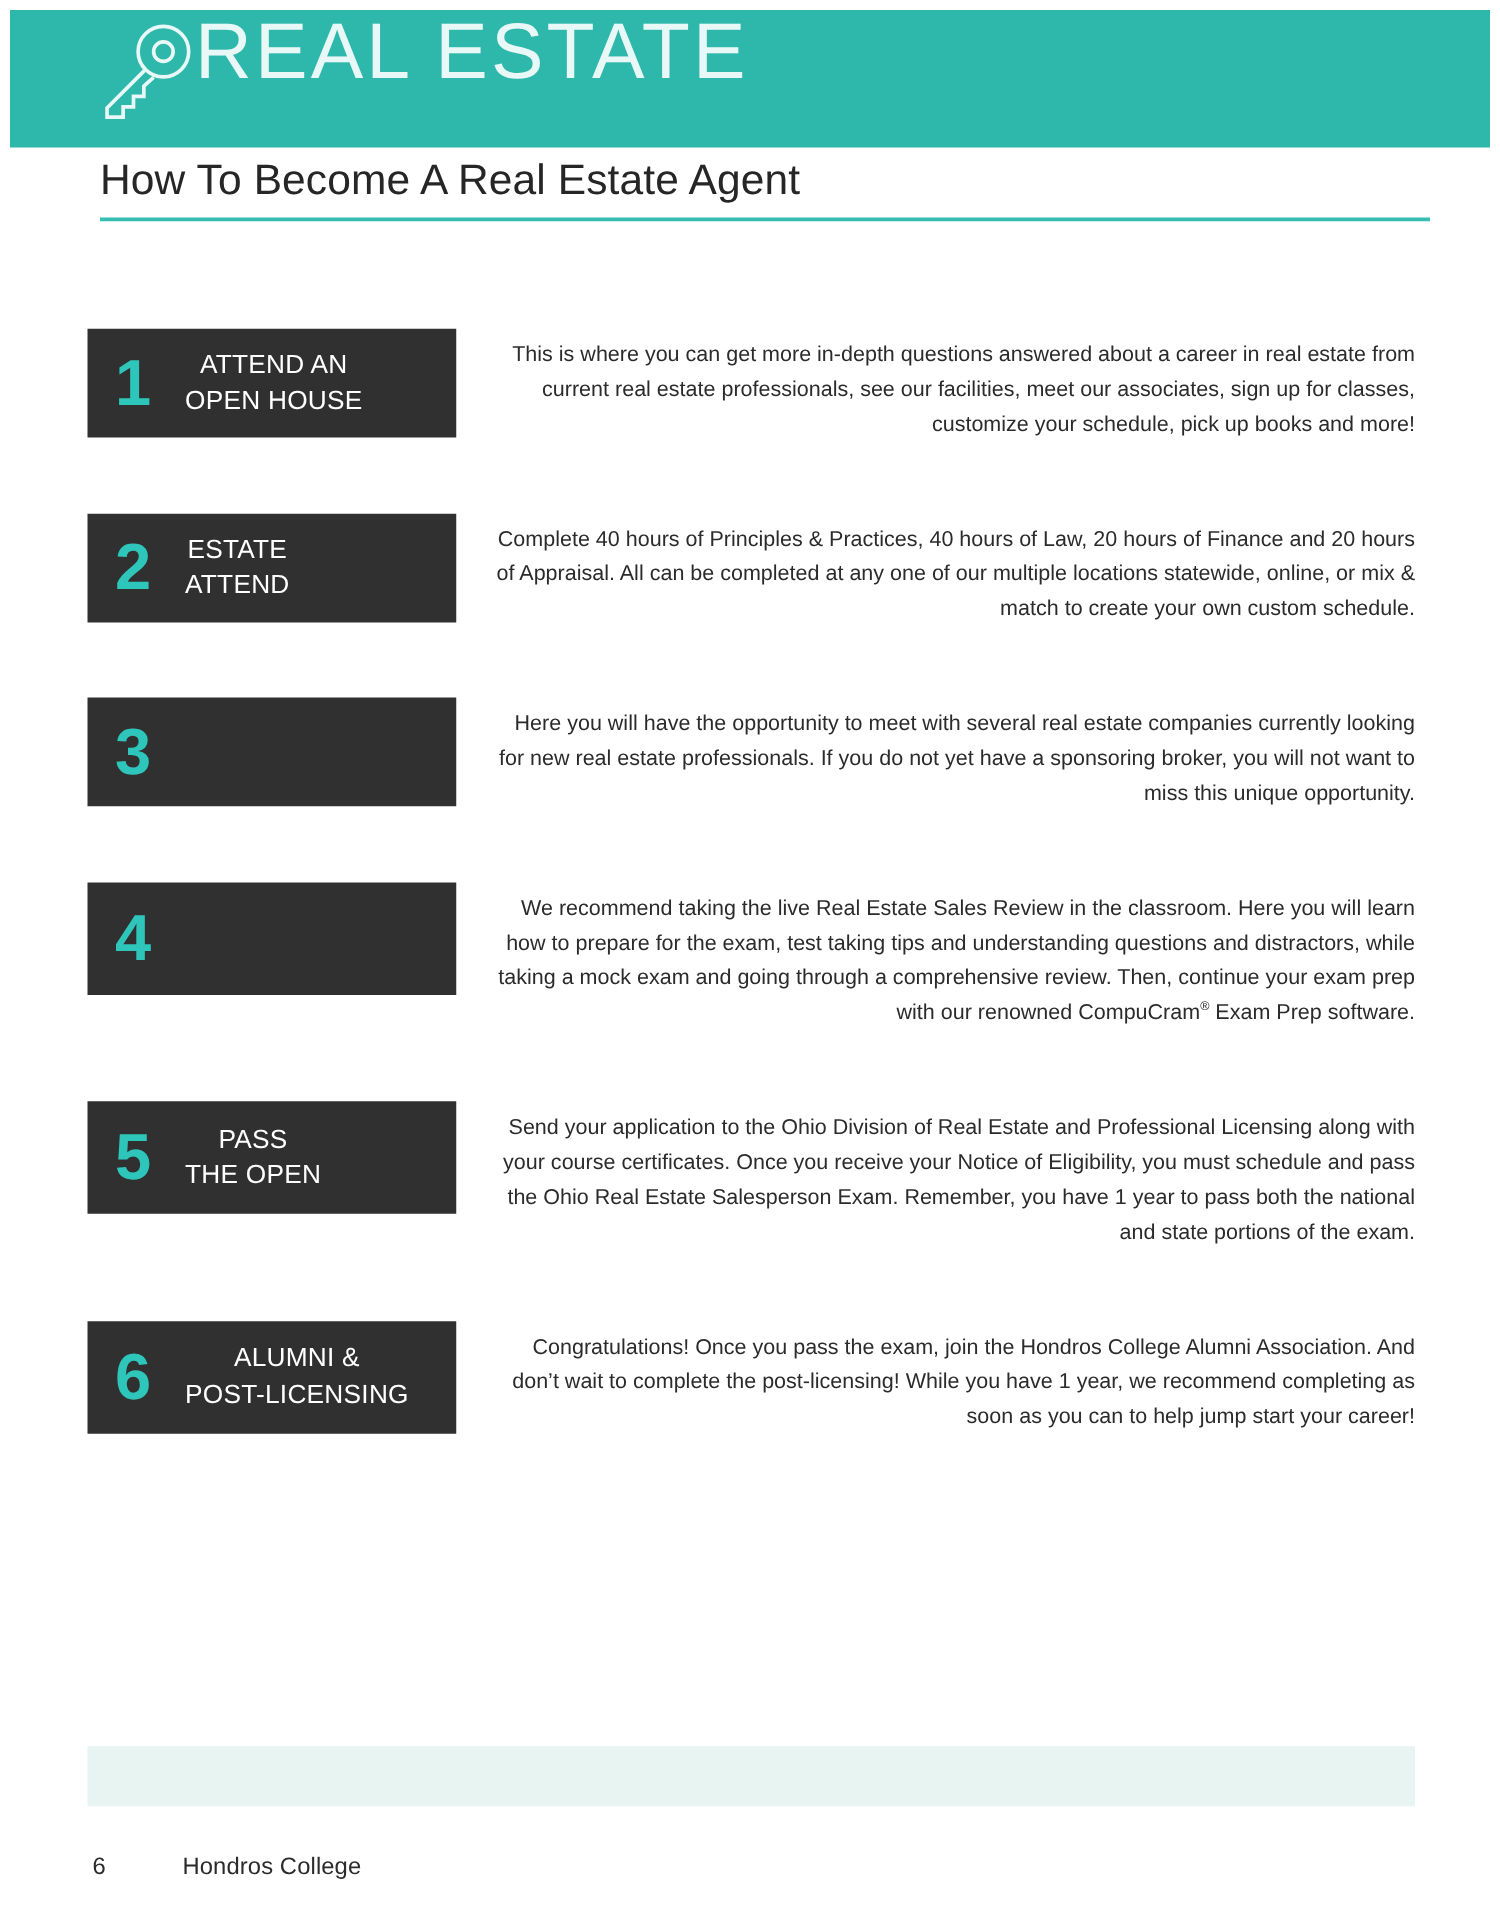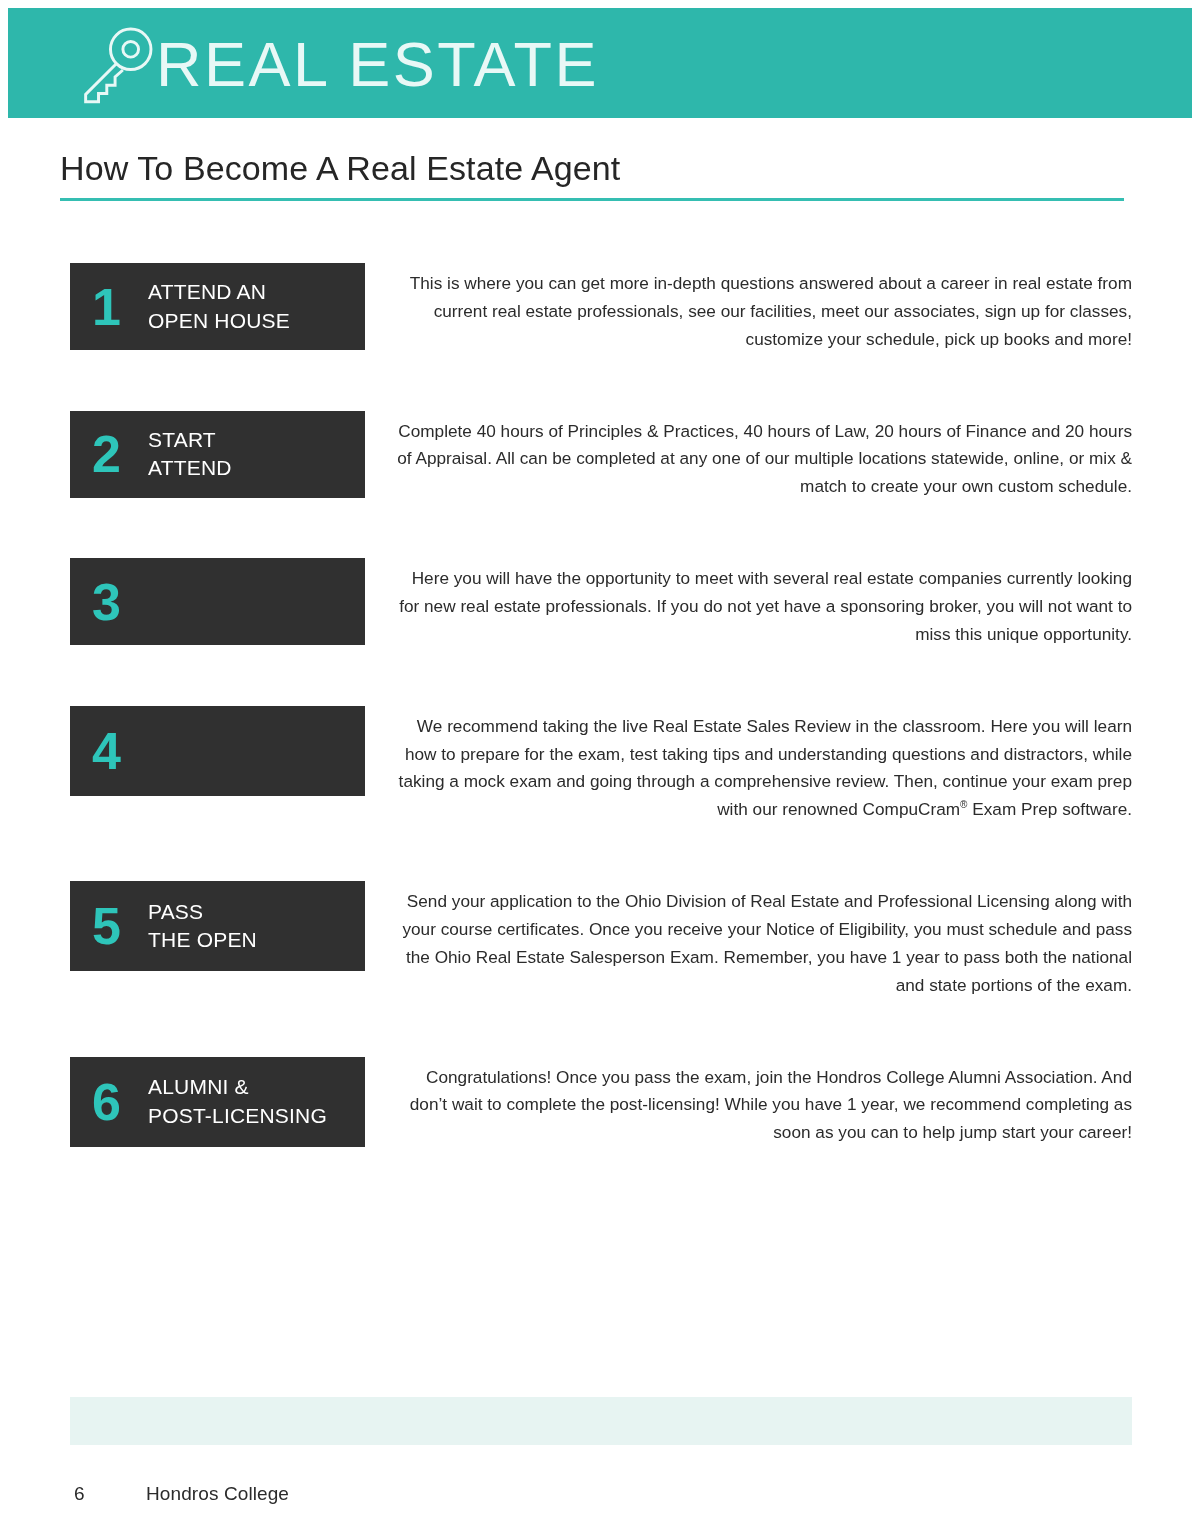--- a/index.html
+++ b/index.html
@@ -20,21 +20,20 @@
 
   
   .masthead {
     position: absolute;
     left: 8px;
     top: 8px;
     width: 1184px;
     height: 110px;
     background: #2eb7ab;
     display: flex;
-    align-items: center;
     padding-left: 62px;
   }
   .key-icon {
     width: 92px;
     height: 92px;
     flex: 0 0 92px;
     display: block;
     margin-top: 2px;
   }
   .masthead-title {
@@ -44,24 +43,23 @@
     letter-spacing: 2.5px;
     line-height: 1;
     margin-left: -6px;
     margin-top: 2px;
     font-family: "Liberation Sans", sans-serif;
   }
 
   
   .heading-wrap {
     position: absolute;
-    left: 60px;
+    left: 80px;
     top: 124px;
     width: 1064px;
-    margin-top: 24px;
   }
   .page-title {
     font-size: 34px;
     font-weight: 400;
     color: #262626;
     letter-spacing: 0.1px;
     line-height: 1.2;
   }
   .title-rule {
     margin-top: 9px;
@@ -110,20 +108,21 @@
     width: 56px;
     flex: 0 0 56px;
     font-family: "Liberation Sans", sans-serif;
   }
   .step-label {
     color: #ffffff;
     font-size: 21px;
     font-weight: 400;
     line-height: 1.35;
     letter-spacing: 0.2px;
+    text-align: center;
   }
   .step-body {
     flex: 1 1 auto;
     padding-left: 27px;
     padding-top: 7px;
     font-size: 17.2px;
     line-height: 1.62;
     color: #2b2b2b;
     letter-spacing: 0.01px;
     text-align: right;
@@ -187,21 +186,21 @@
           <div>OPEN HOUSE</div>
         </div>
       </div>
       <div class="step-body">This is where you can get more in-depth questions answered about a career in real estate from current real estate professionals, see our facilities, meet our associates, sign up for classes, customize your schedule, pick up books and more!</div>
     </div>
 
     <div class="step h-87">
       <div class="step-box">
         <div class="step-num">2</div>
         <div class="step-label">
-          <div>START</div>
+          <div>ESTATE</div>
           <div>ATTEND</div>
         </div>
       </div>
       <div class="step-body">Complete 40 hours of Principles &amp; Practices, 40 hours of Law, 20 hours of Finance and 20 hours of Appraisal. All can be completed at any one of our multiple locations statewide, online, or mix &amp; match to create your own custom schedule.</div>
     </div>
 
     <div class="step h-87">
       <div class="step-box">
         <div class="step-num">3</div>
       </div>

